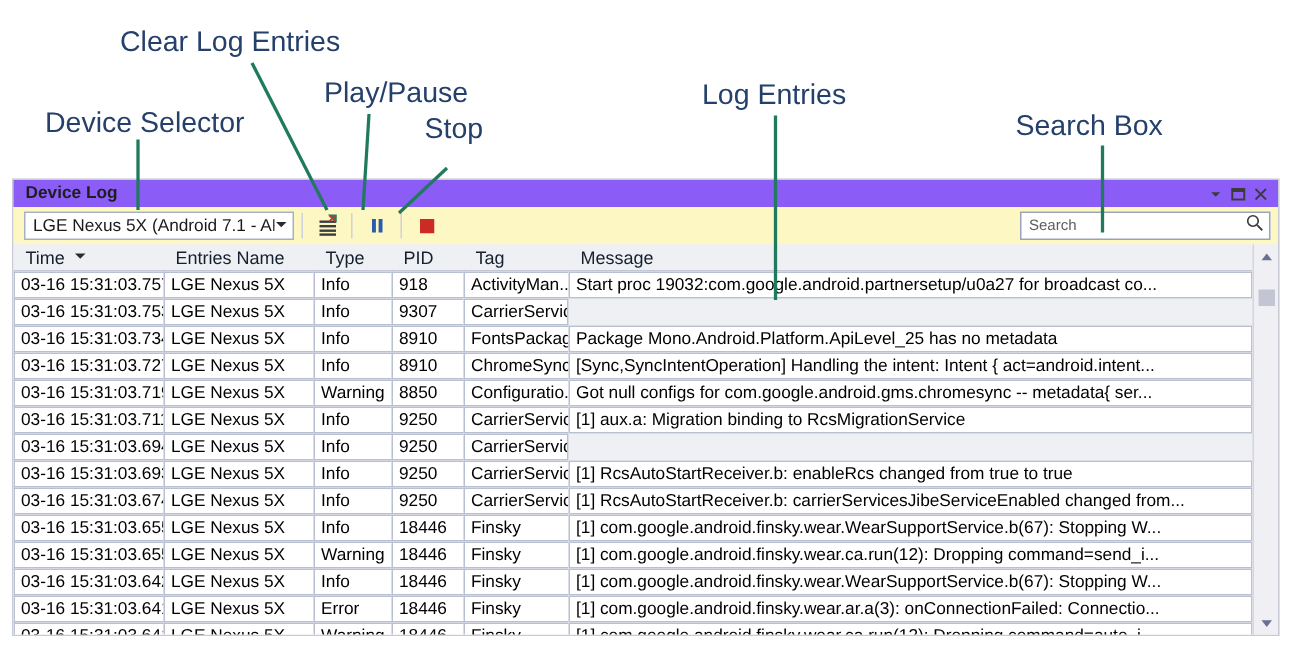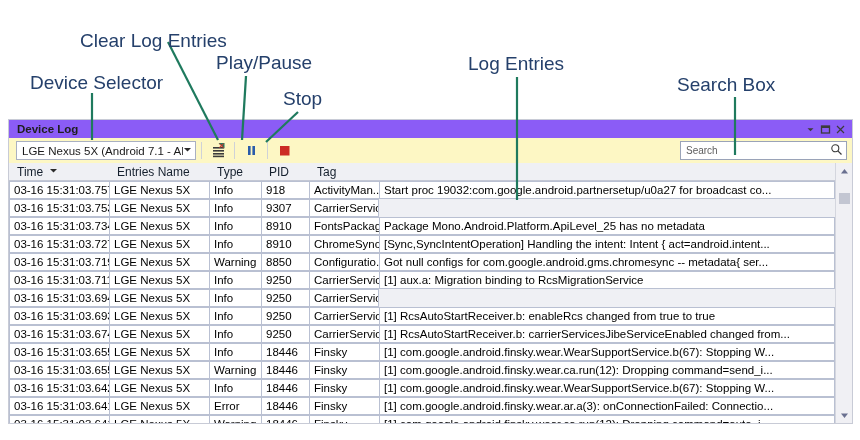--- a/index.html
+++ b/index.html
@@ -243,24 +243,24 @@
   <g stroke="#1f7a5e" stroke-width="2.2" fill="none">
     <line x1="168" y1="42" x2="218" y2="140"></line>
     <line x1="246" y1="76" x2="242" y2="140"></line>
     <line x1="92" y1="93" x2="92" y2="140"></line>
     <line x1="298" y1="112" x2="266" y2="142"></line>
     <line x1="517" y1="77" x2="517" y2="200"></line>
     <line x1="735" y1="97" x2="735" y2="155"></line>
   </g>
 </svg>
 
-<div class="annot-label" style="left:80px; top:30px;">Clear Log Entries</div>
+<div class="annot-label" style="left:80px; top:18px;">Clear Log Entries</div>
 <div class="annot-label" style="left:216px; top:52px;">Play/Pause</div>
 <div class="annot-label" style="left:30px; top:72px;">Device Selector</div>
-<div class="annot-label" style="left:283px; top:88px;">Stop</div>
+<div class="annot-label" style="left:283px; top:76px;">Stop</div>
 <div class="annot-label" style="left:468px; top:53px;">Log Entries</div>
 <div class="annot-label" style="left:677px; top:74px;">Search Box</div>
 
 <div id="log-pane">
 
   <div class="titlebar">
     <span class="titlebar-title">Device Log</span>
     <span class="titlebar-spacer"></span>
     <span class="titlebar-btn">
       <svg width="9" height="9" viewBox="0 0 9 9">
@@ -341,20 +341,21 @@
           <span class="hdr-sort">
             <svg width="9" height="7" viewBox="0 0 9 7">
                 <path d="M1 2 L4.5 5.5 L8 2 Z" fill="#2b2b2b"></path>
               </svg>
           </span>
         </div>
         <div class="hdr-cell w-device">Entries Name</div>
         <div class="hdr-cell w-type">Type</div>
         <div class="hdr-cell w-pid">PID</div>
         <div class="hdr-cell w-tag">Tag</div>
+        <div class="hdr-cell w-msg">Message</div>
       </div>
 
       <div id="rows-container">
           <div class="row">
             <div class="cell w-time">03-16 15:31:03.757</div>
             <div class="cell w-device">LGE Nexus 5X</div>
             <div class="cell w-type">Info</div>
             <div class="cell w-pid">918</div>
             <div class="cell w-tag">ActivityMan...</div>
             <div class="cell w-msg rightpad">Start proc 19032:com.google.android.partnersetup/u0a27 for broadcast co...</div>

